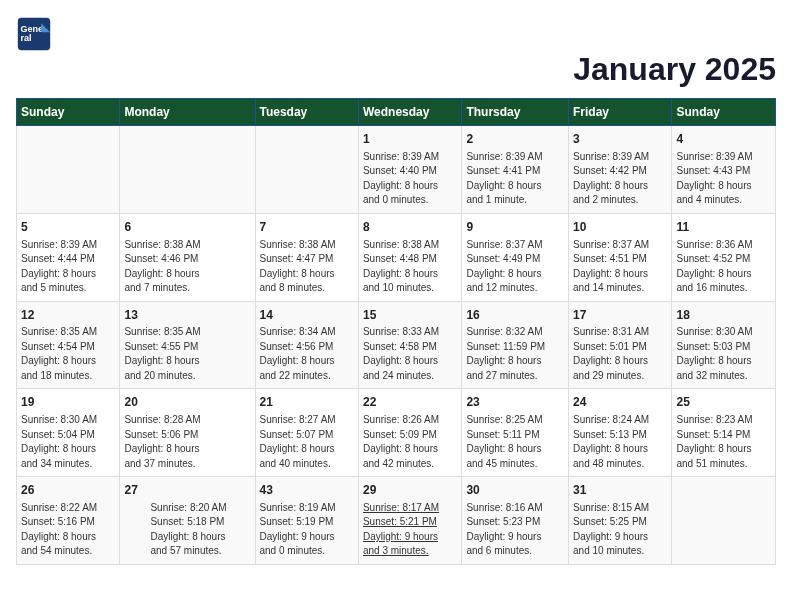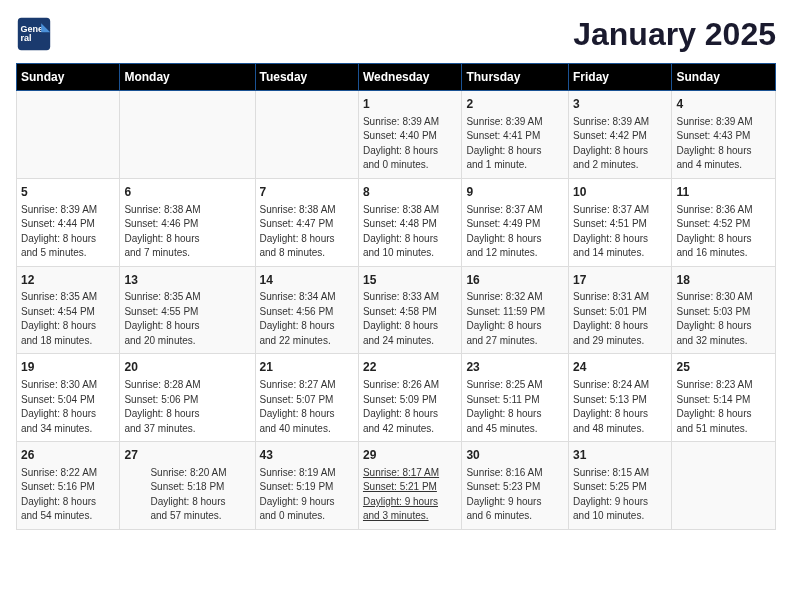--- a/index.html
+++ b/index.html
@@ -31,33 +31,34 @@
       width: 36px;
       height: 36px;
     }
     .title-block {
       text-align: right;
     }
     .main-title {
       font-size: 32px;
       font-weight: bold;
       color: #1a1a2e;
+      margin-top: 35px;
     }
     .subtitle {
       font-size: 15px;
       color: #333;
       margin-top: 2px;
     }
     table {
       width: 100%;
       border-collapse: collapse;
       font-size: 11px;
     }
     thead tr {
-      background-color: #000000;
+      background-color: #14532d;
       color: #fff;
     }
     thead th {
       padding: 6px 4px;
       text-align: left;
       font-size: 12px;
       font-weight: bold;
       border: 1px solid #1a5294;
     }
     tbody tr {

